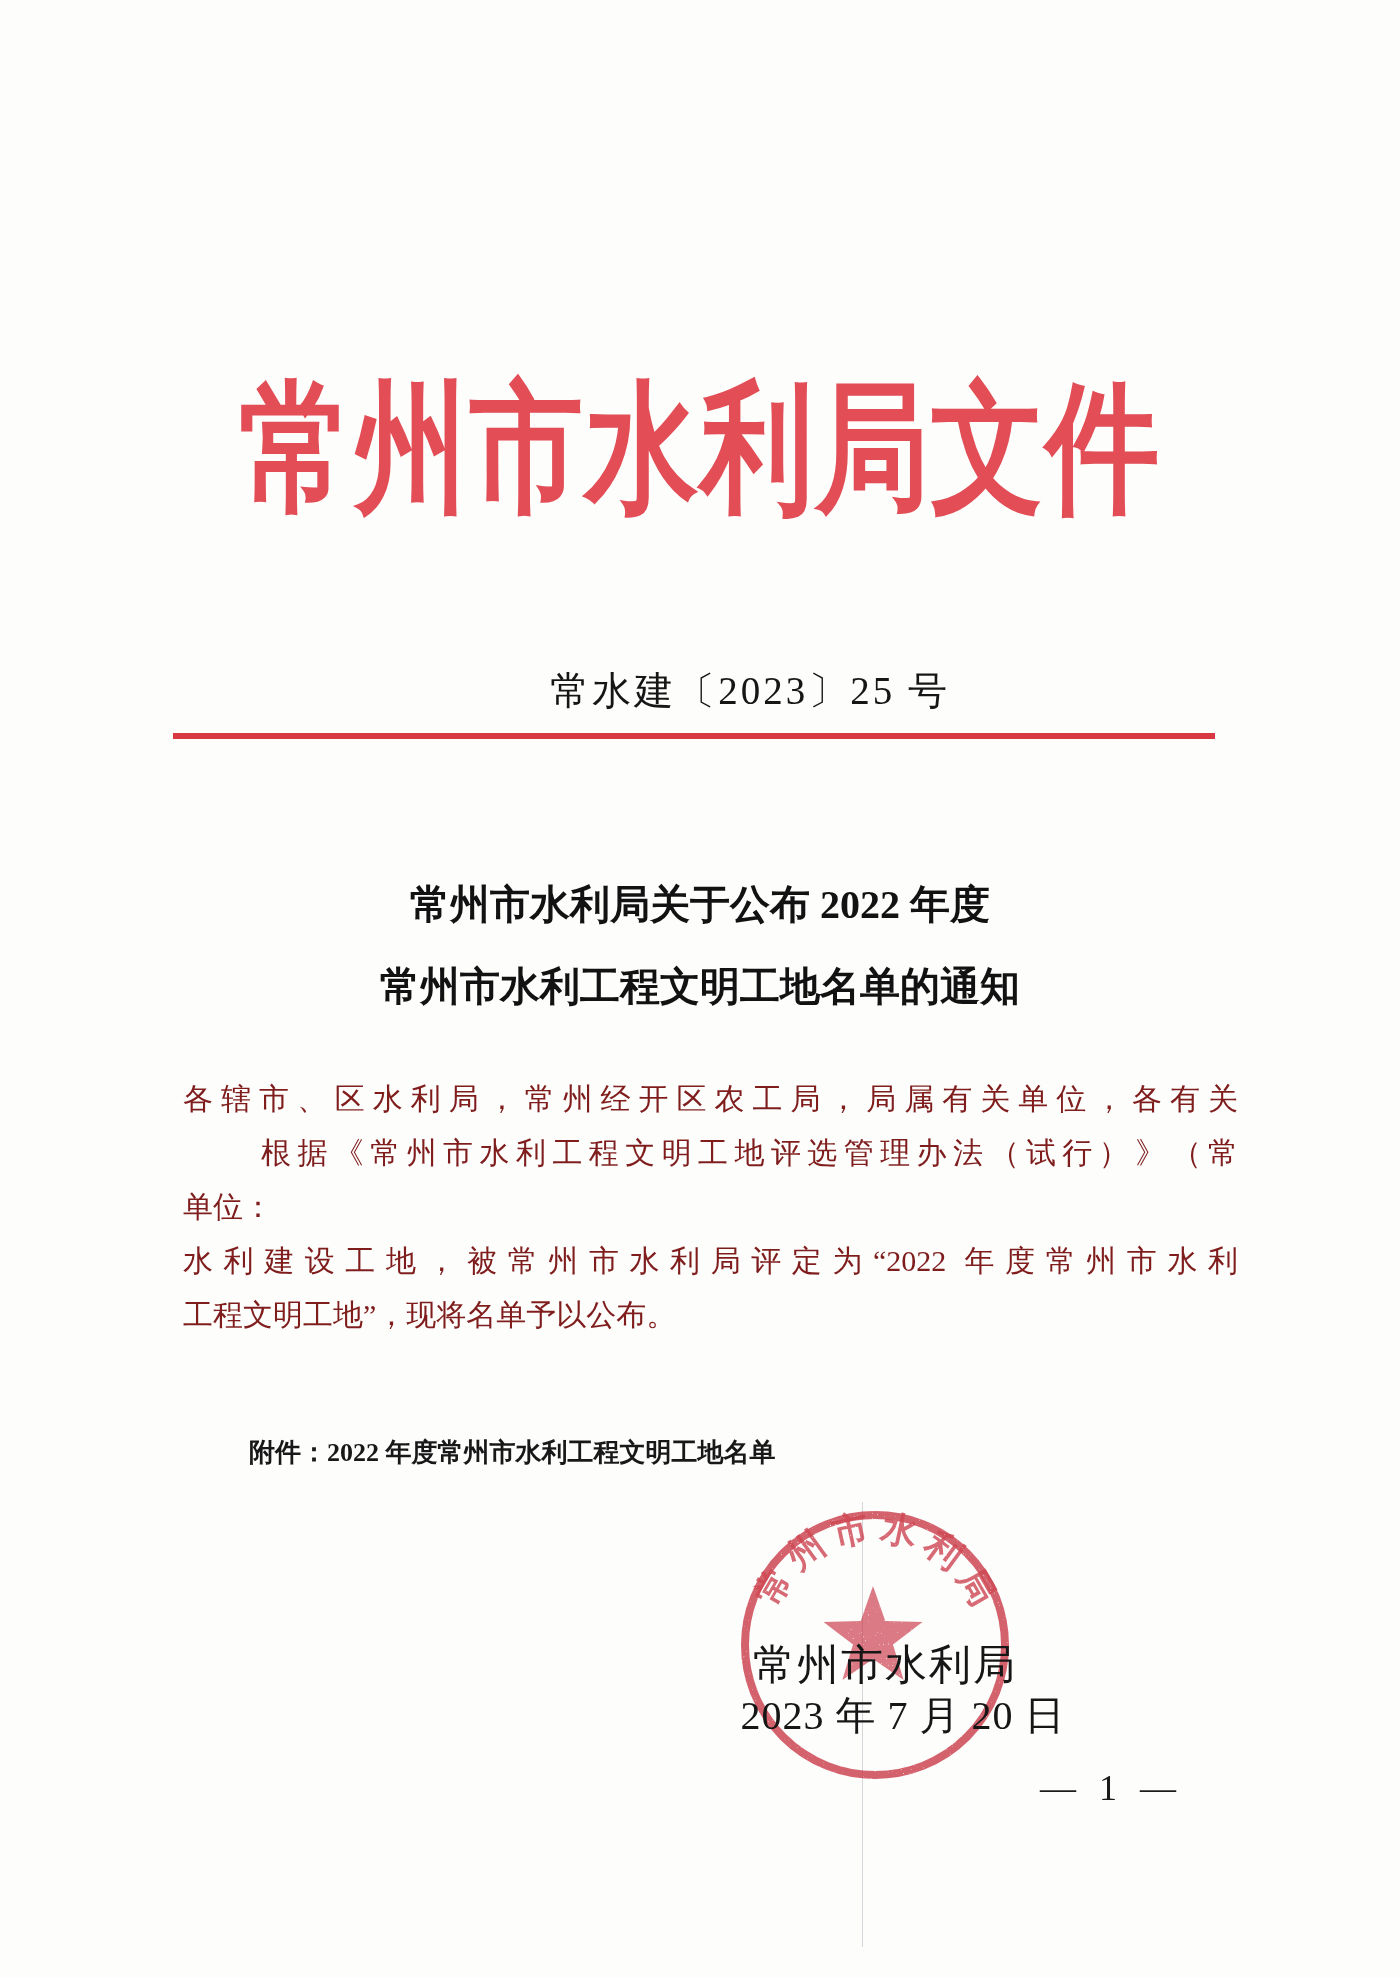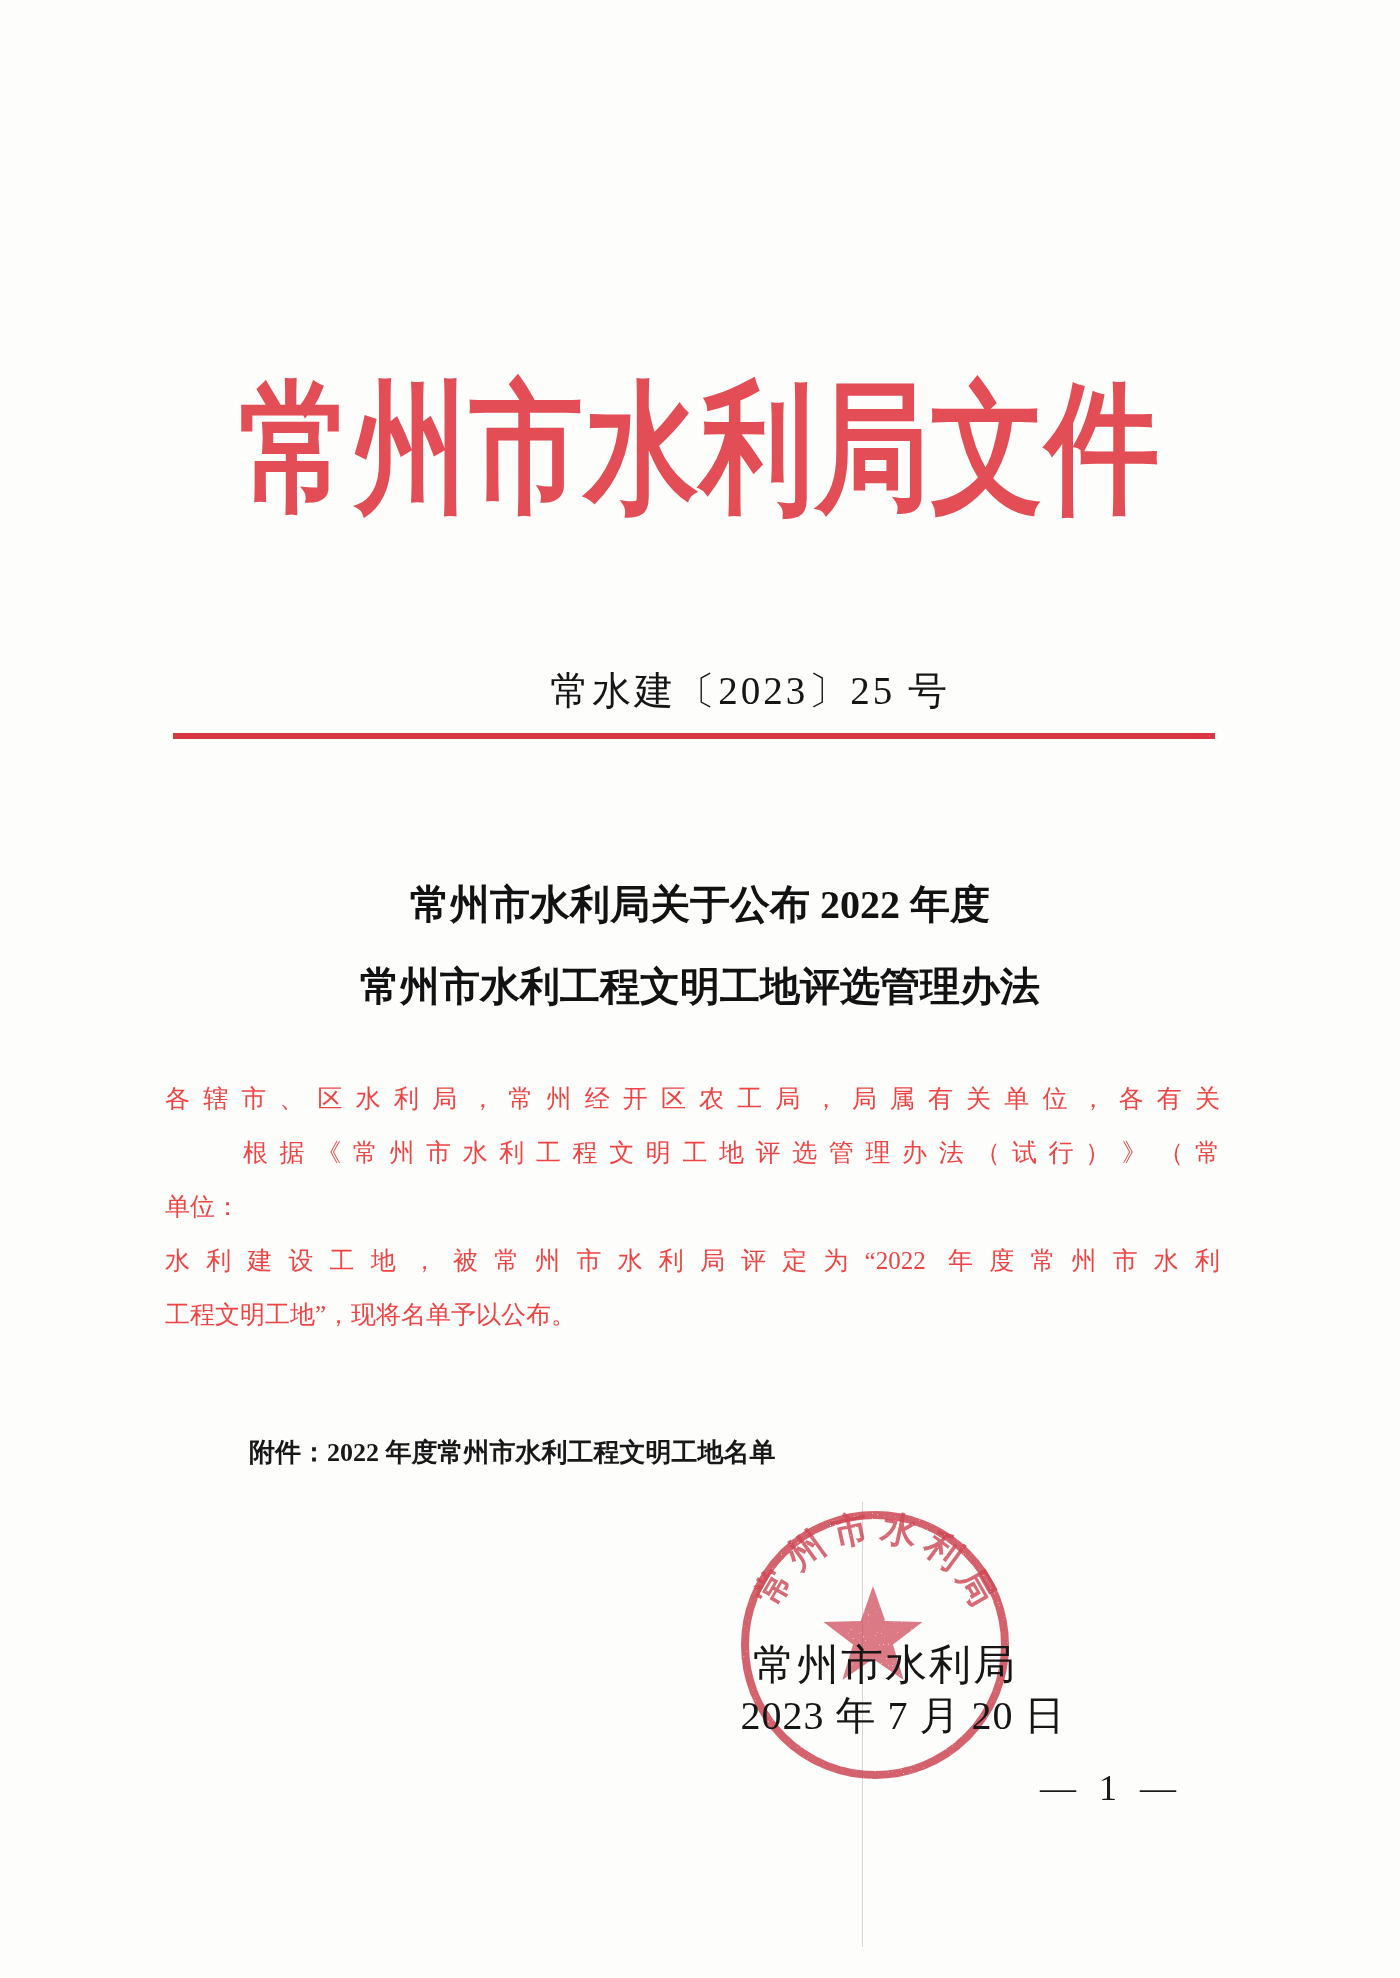--- a/index.html
+++ b/index.html
@@ -48,22 +48,22 @@
   .doc-title{
     position:absolute;left:0;top:864px;width:1400px;
     text-align:center;
     font-size:40px;font-weight:bold;
     line-height:82px;
     color:#121212;
     white-space:nowrap;
   }
   
   .body-block{
-    position:absolute;left:165px;top:1072px;width:1055px;
-    font-size:25px;color:#ef4444;
+    position:absolute;left:183px;top:1072px;width:1055px;
+    font-size:30px;color:#7f1d1d;
   }
   .bline{
     height:54px;line-height:54px;
     text-align:justify;text-align-last:justify;
     white-space:nowrap;
   }
   .bline.left{text-align:left;text-align-last:left;}
   .bline.indent{padding-left:78px;}
   .attachment{
     position:absolute;left:173px;top:1430px;width:1055px;
@@ -115,21 +115,21 @@
   <div class="org-title">
     <span class="squeeze">常州市水利局文件</span>
   </div>
 
   <div class="doc-number">常水建〔2023〕25 号</div>
 
   <div class="red-rule"></div>
 
   <div class="doc-title">
     <div>常州市水利局关于公布 2022 年度</div>
-    <div>常州市水利工程文明工地评选管理办法</div>
+    <div>常州市水利工程文明工地名单的通知</div>
   </div>
 
   <div class="body-block">
     <div class="bline">各辖市、区水利局，常州经开区农工局，局属有关单位，各有关</div>
     <div class="bline indent">根据《常州市水利工程文明工地评选管理办法（试行）》（常</div>
     <div class="bline left">单位：</div>
     <div class="bline">水利建设工地，被常州市水利局评定为“2022 年度常州市水利</div>
     <div class="bline left">工程文明工地”，现将名单予以公布。</div>
   </div>
 

